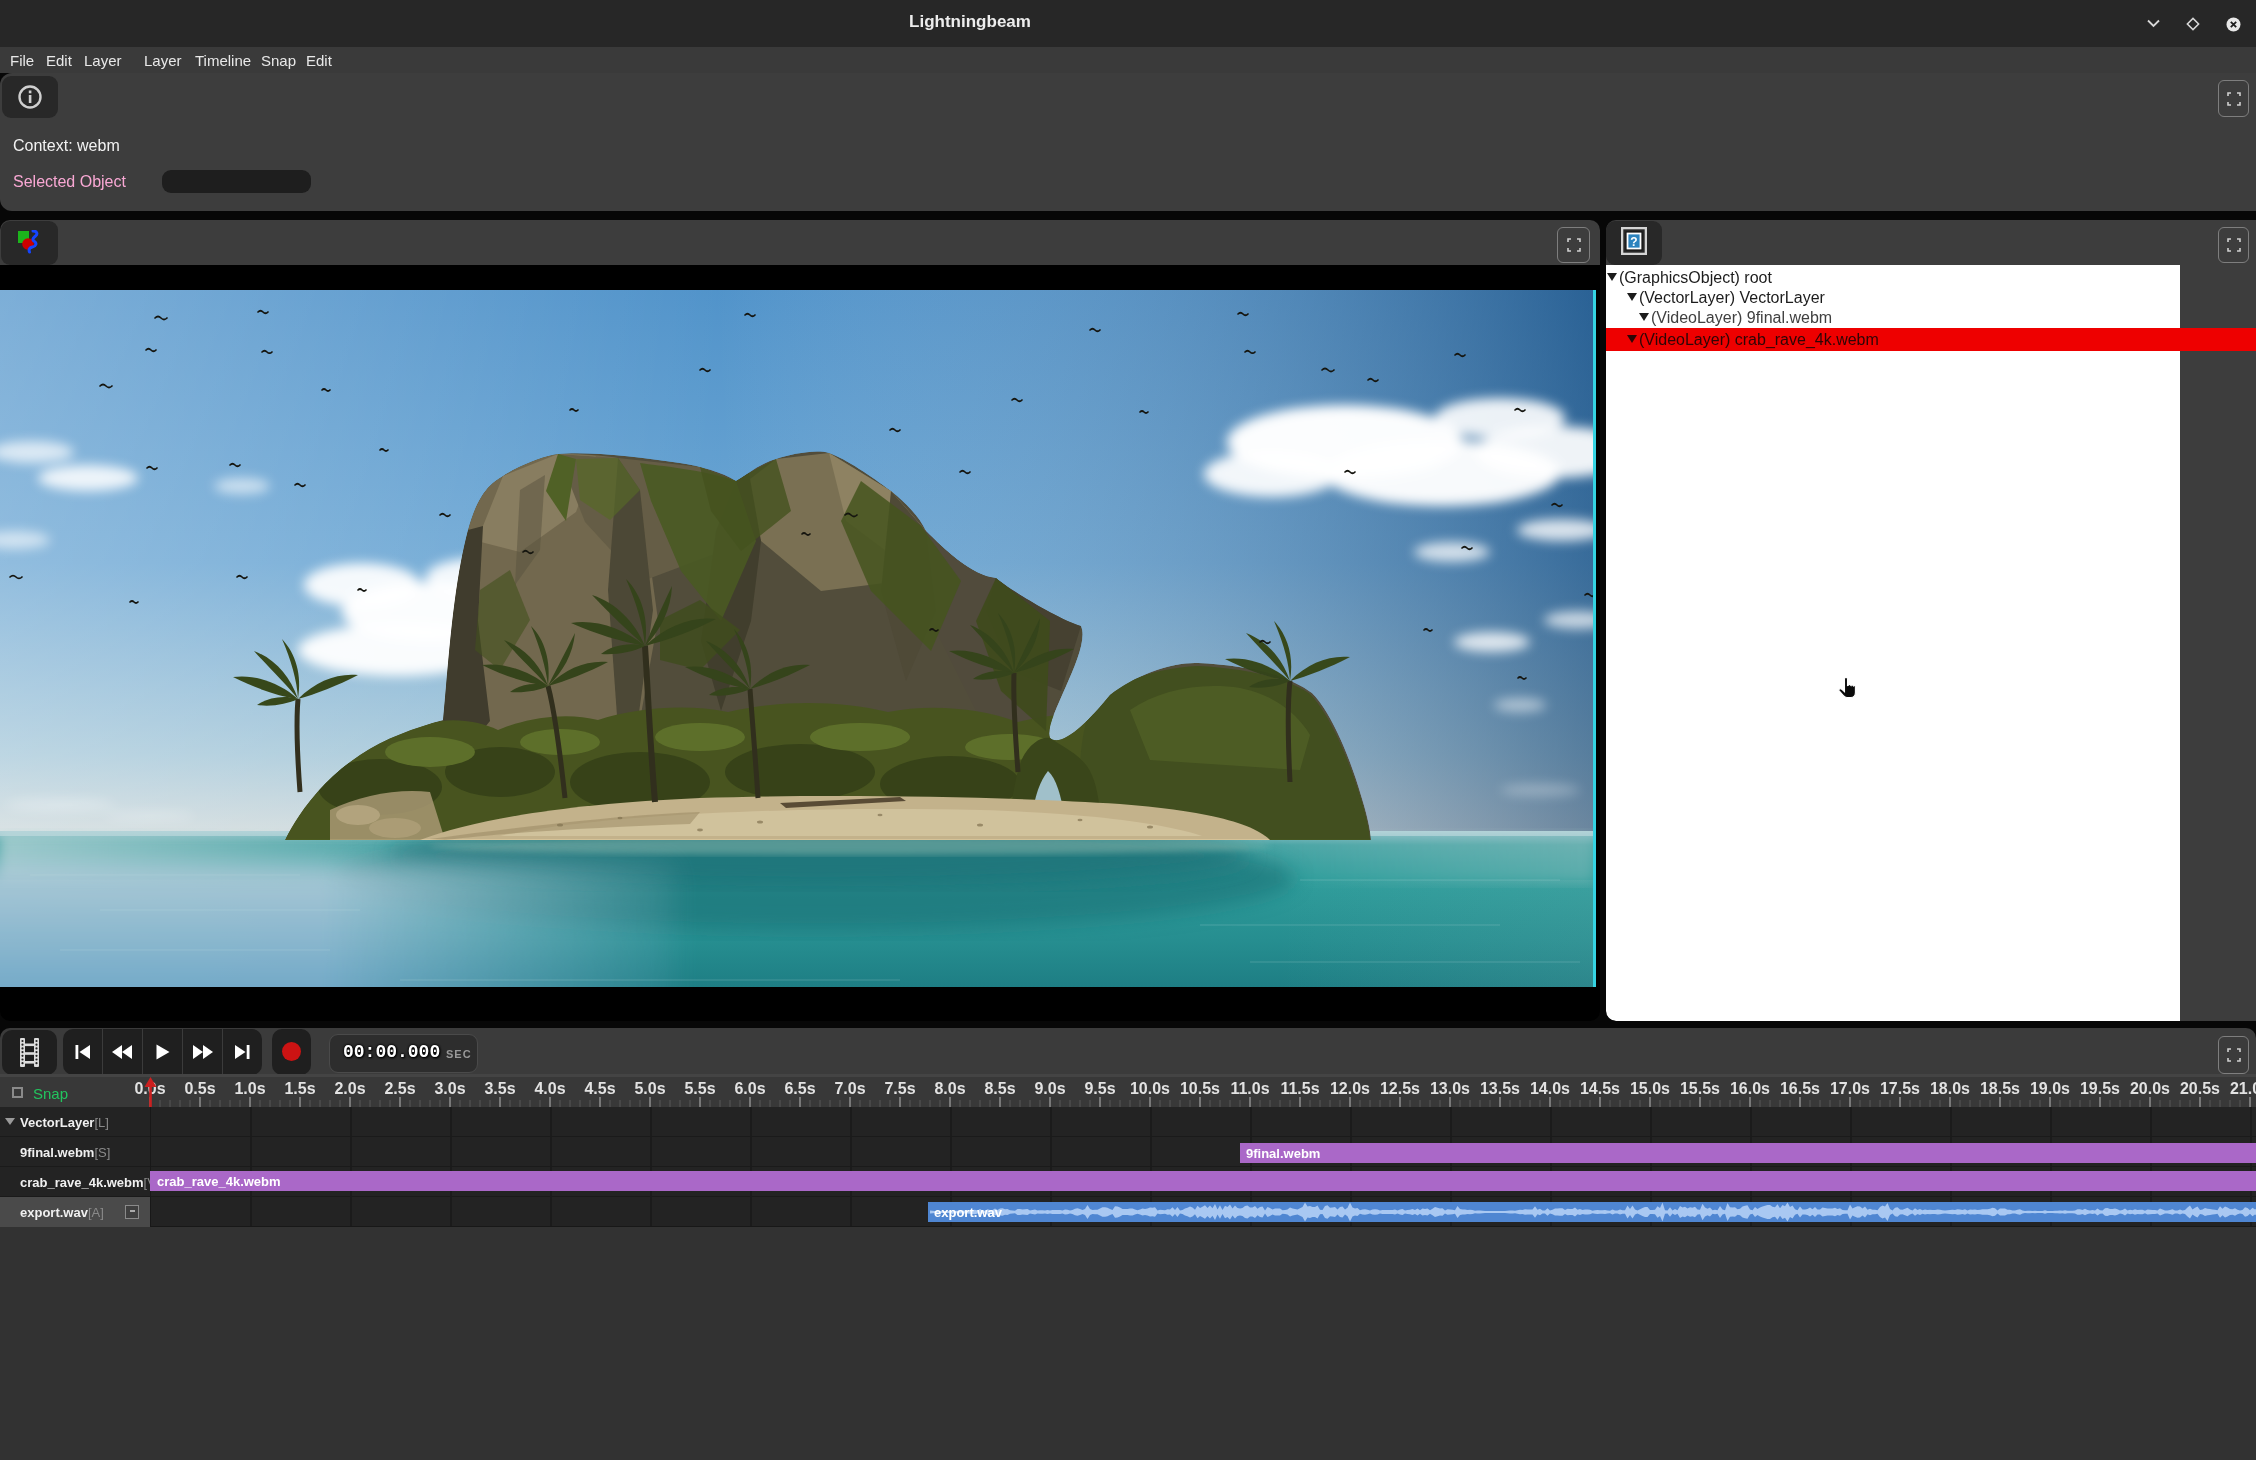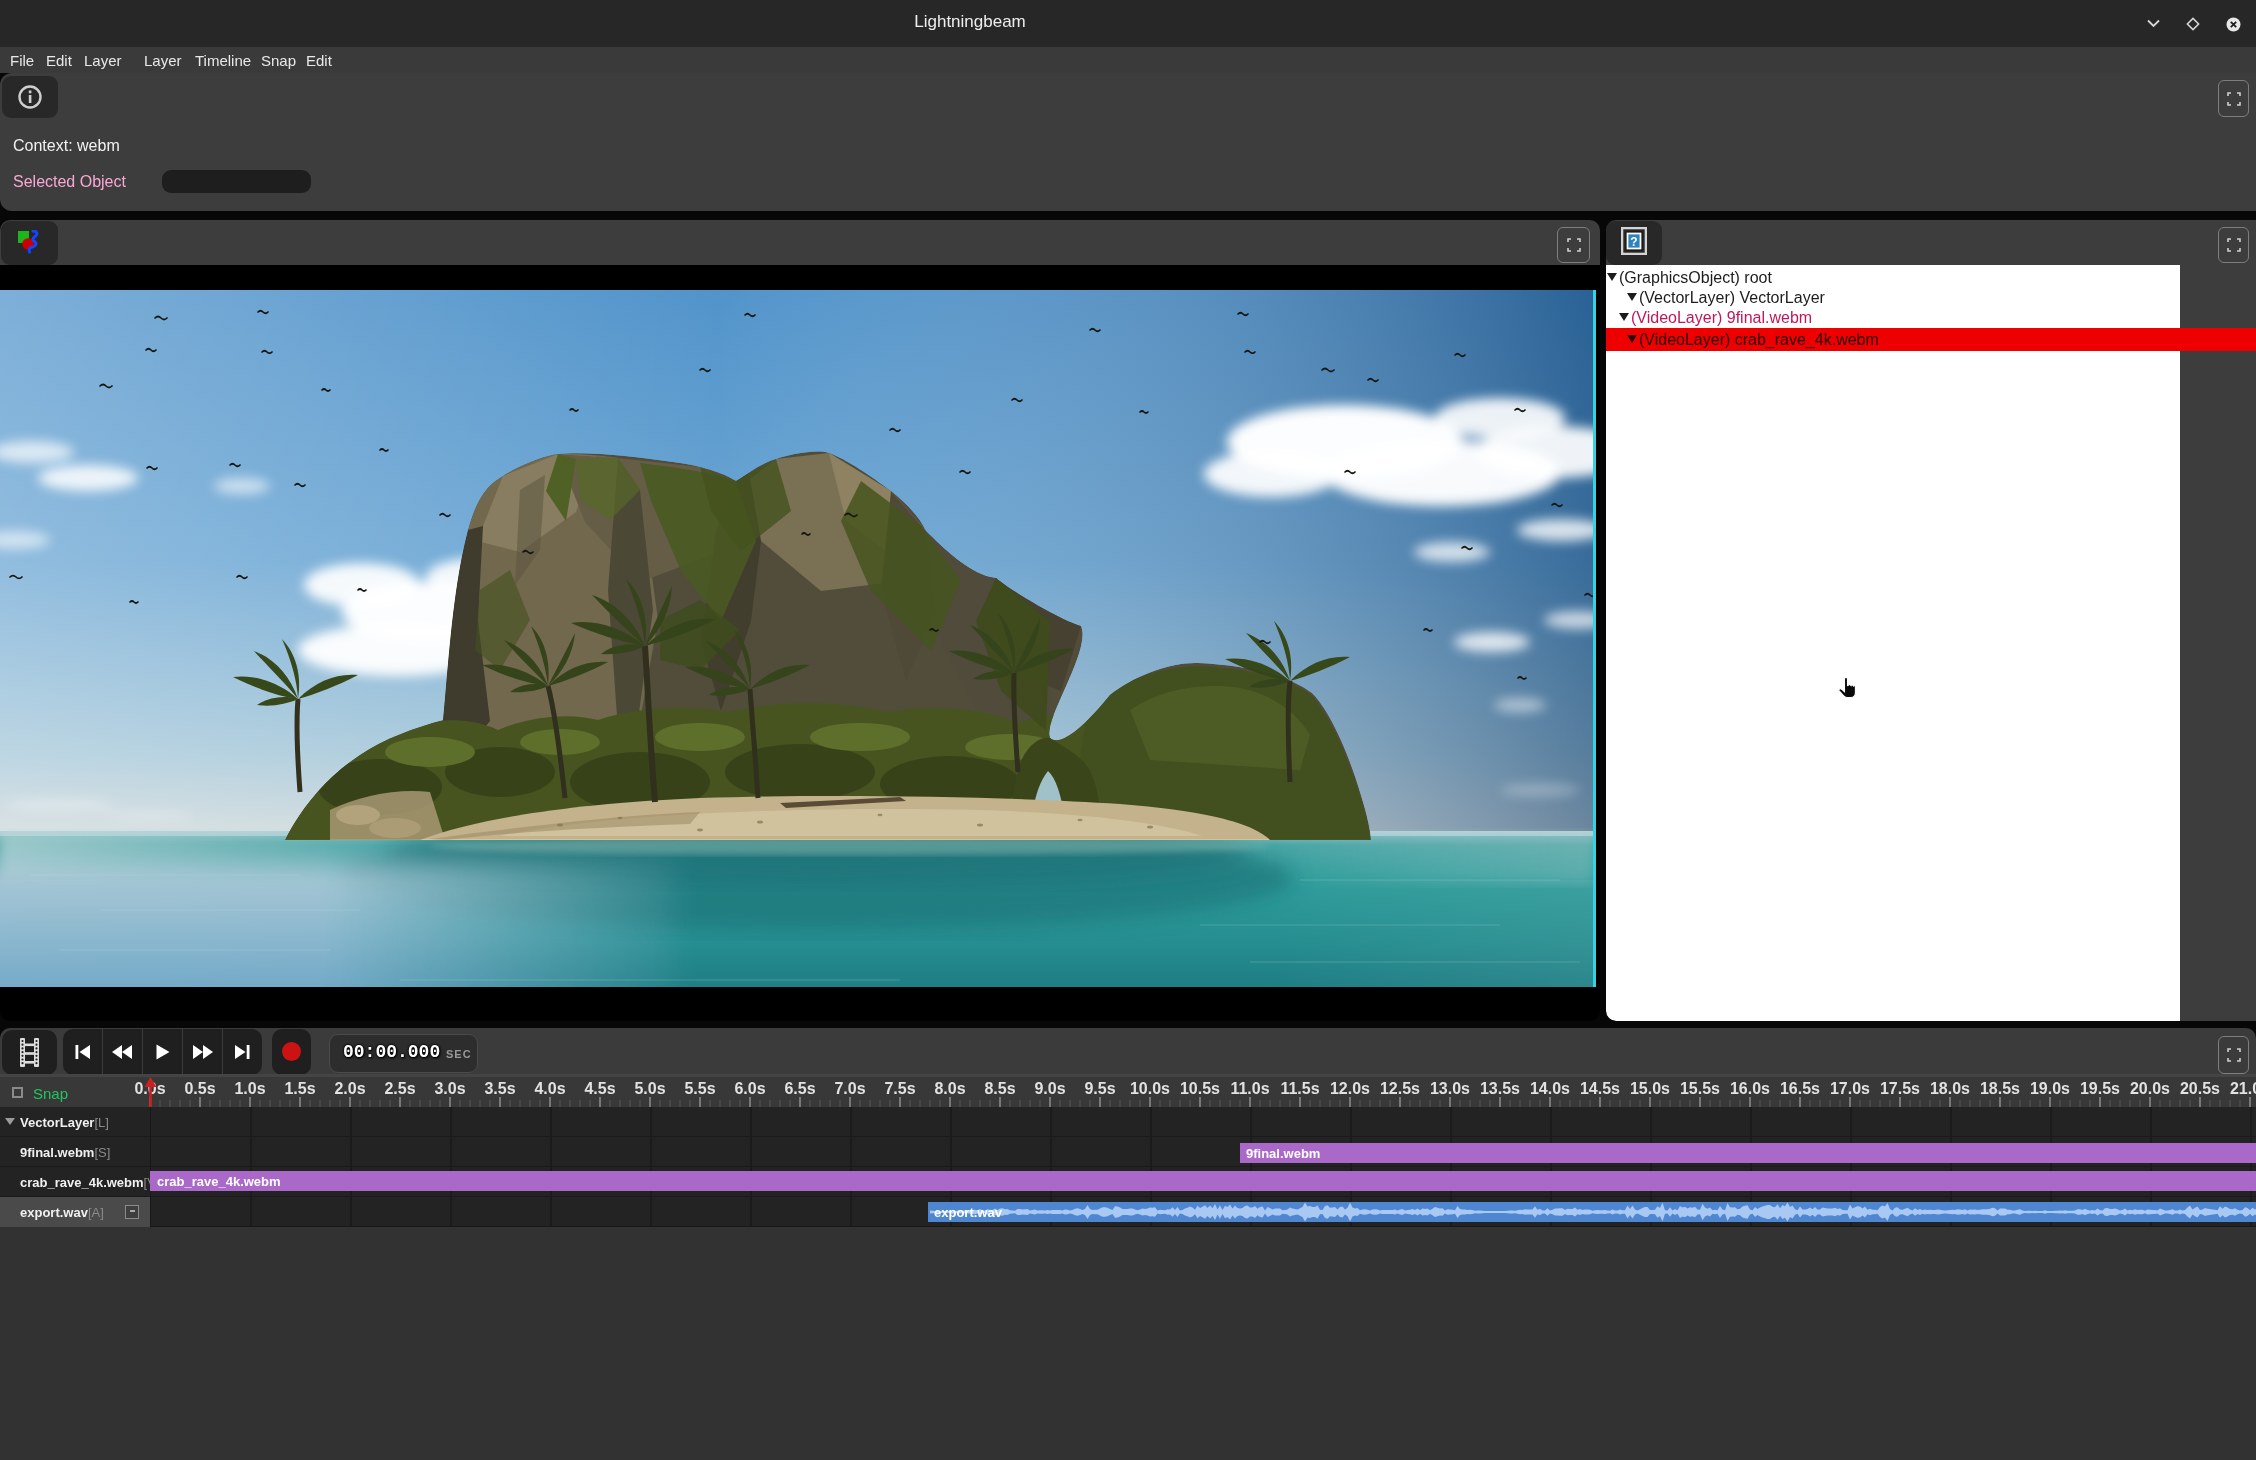--- a/index.html
+++ b/index.html
@@ -7,21 +7,21 @@
 .abs{position:absolute}
 .panel{background:#3d3d3d}
 .iconbtn{position:absolute;background:#282828;border-radius:9px}
 .expbtn{position:absolute;border:1px solid #7e7e7e;border-radius:6px}
 .expglyph{position:absolute;left:50%;top:50%;width:14px;height:14px;transform:translate(-50%,-50%)}
 </style>
 </head>
 <body>
 
 <div class="abs" style="left:0;top:0;width:2256px;height:47px;background:#272727"></div>
-<div class="abs" style="left:0;top:12px;width:1940px;text-align:center;font-size:17px;font-weight:normal;color:#ededed">Lightningbeam</div>
+<div class="abs" style="left:0;top:12px;width:1940px;text-align:center;font-size:17px;font-weight:bold;color:#ededed">Lightningbeam</div>
 <svg class="abs" style="left:2146px;top:18px" width="15" height="12" viewBox="0 0 15 12">
     <path d="M2 2.5 L7.5 8 L13 2.5" stroke="#d8d8d8" stroke-width="1.8" fill="none"></path>
   </svg>
 <svg class="abs" style="left:2184px;top:15px" width="18" height="18" viewBox="0 0 18 18">
     <rect x="5" y="5" width="8" height="8" transform="rotate(45 9 9)" stroke="#d8d8d8" stroke-width="1.5" fill="none"></rect>
   </svg>
 <svg class="abs" style="left:2226px;top:17px" width="15" height="15" viewBox="0 0 15 15">
     <circle cx="7.5" cy="7.5" r="7" fill="#e8e8e8"></circle>
     <path d="M4.8 4.8 L10.2 10.2 M10.2 4.8 L4.8 10.2" stroke="#1e1e1e" stroke-width="1.8"></path>
   </svg>
@@ -381,21 +381,21 @@
     <text x="13" y="18.5" font-size="12" font-weight="bold" fill="#fff" text-anchor="middle" font-family="Liberation Sans">?</text>
   </svg>
   <div class="expbtn" style="left:612px;top:7px;width:31px;height:36px">
     <svg class="expglyph" viewBox="0 0 14 14">
         <path d="M1 4 V1 H4 M10 1 H13 V4 M13 10 V13 H10 M4 13 H1 V10" stroke="#cfcfcf" stroke-width="1.6" fill="none"></path>
       </svg>
   </div>
   <div style="position:absolute;left:0;top:45px;width:574px;height:756px;background:#fff;border-radius:0 0 0 10px">
     <div style="position:absolute;left:1px;top:4px;font-size:16px;color:#1c1c1c;white-space:nowrap"><span class="tri"></span>(GraphicsObject) root</div>
     <div style="position:absolute;left:21px;top:24px;font-size:16px;color:#1c1c1c;white-space:nowrap"><span class="tri"></span>(VectorLayer) VectorLayer</div>
-    <div style="position:absolute;left:13px;top:44px;font-size:16px;color:#be185d;white-space:nowrap"><span class="tri"></span>(VideoLayer) 9final.webm</div>
+    <div style="position:absolute;left:33px;top:44px;font-size:16px;color:#404040;white-space:nowrap"><span class="tri"></span>(VideoLayer) 9final.webm</div>
     <div style="position:absolute;left:0;top:63px;width:650px;height:23px;background:#ee0000"></div>
     <div style="position:absolute;left:21px;top:66px;font-size:16px;color:#2d0606;white-space:nowrap"><span class="tri" style="border-top-color:#2d0606"></span>(VideoLayer) crab_rave_4k.webm</div>
   </div>
 </div>
 
 <div class="abs" style="left:0;top:1028px;width:2256px;height:432px;background:#3b3b3b;border-radius:10px 10px 0 0;overflow:hidden">
 
   <div class="abs" style="left:2px;top:2px;width:55px;height:45px;background:#1f1f1f;border-radius:10px"></div>
   <svg class="abs" style="left:18px;top:9px" width="23" height="31" viewBox="0 0 23 31">
     <g fill="#dcdcdc">

